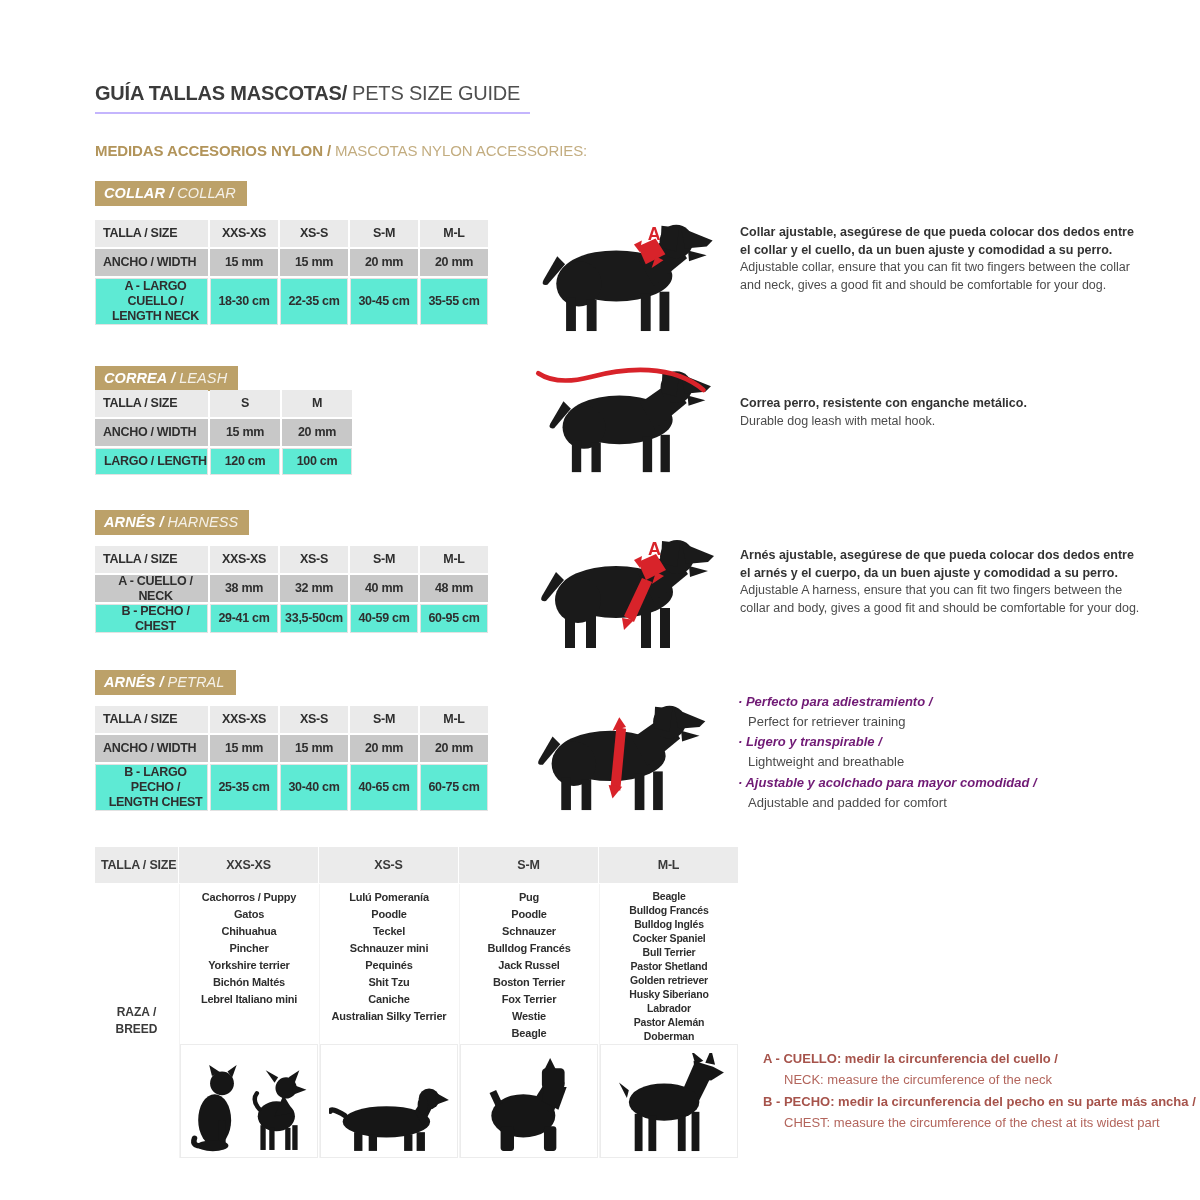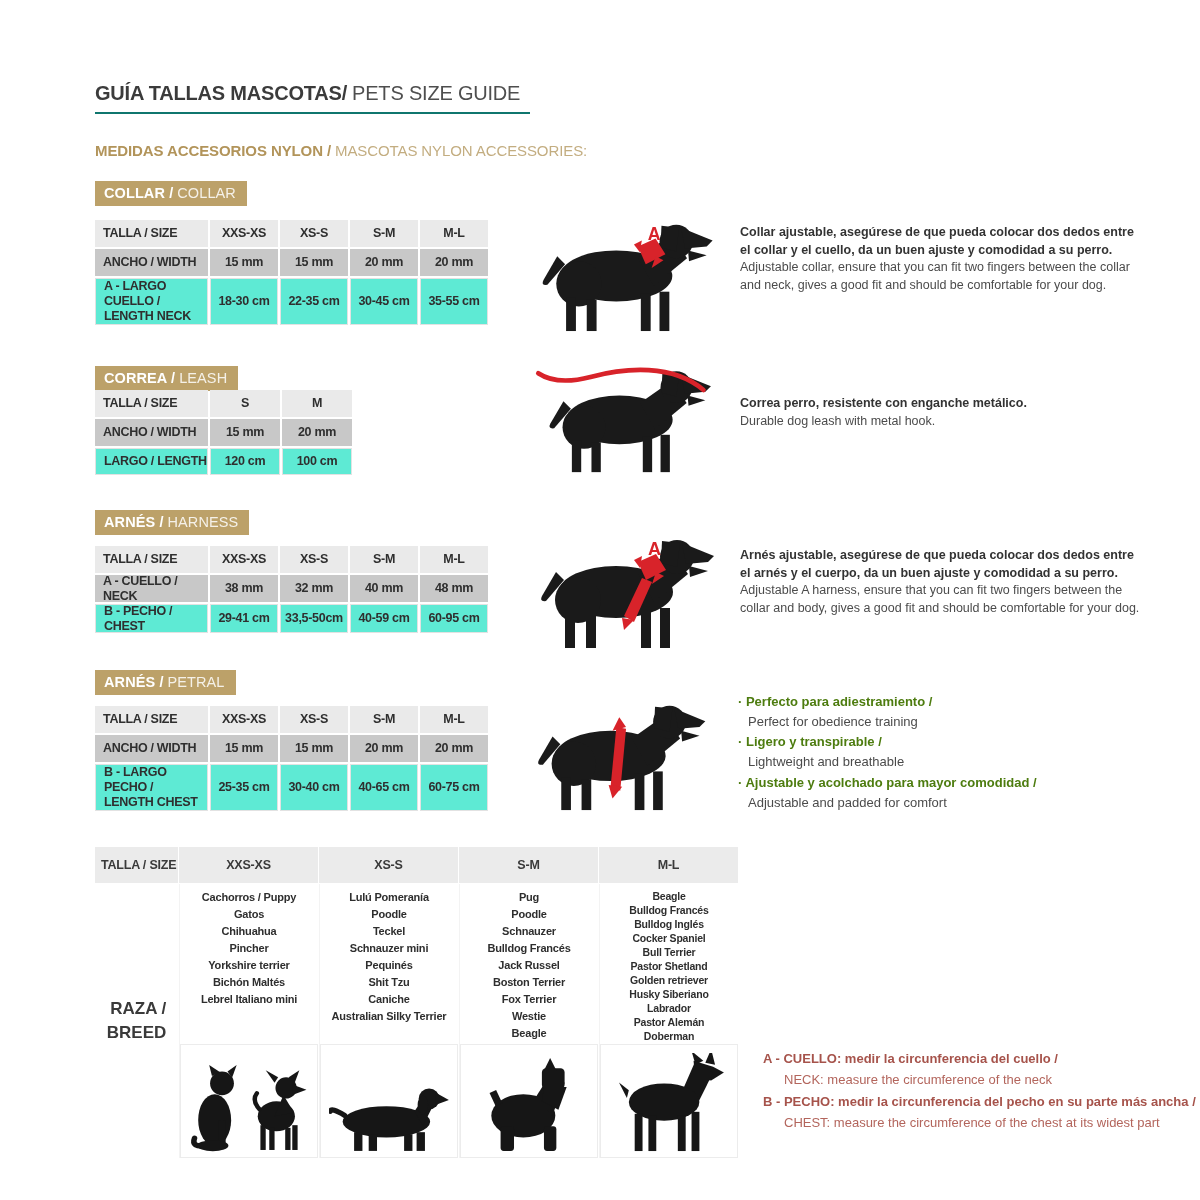--- a/index.html
+++ b/index.html
@@ -1,40 +1,40 @@
 <!DOCTYPE html>
 <html><head>
 <meta charset="utf-8">
 <style>
   html,body{margin:0;padding:0;background:#fff;}
   .page{position:relative;width:1200px;height:1200px;background:#ffffff;
         font-family:"Liberation Sans",sans-serif;color:#3a3a3a;overflow:hidden;}
 
   
   .title{position:absolute;left:95px;top:82px;font-size:20px;letter-spacing:-0.2px;
-         display:inline-block;border-bottom:2px solid #0f766e;padding:0 10px 7px 0;}
+         display:inline-block;border-bottom:2px solid #c4b5fd;padding:0 10px 7px 0;}
   .title .es{font-weight:bold;color:#3b3b3b;}
   .title .en{font-weight:normal;color:#4e4e4e;margin-left:5px;}
 
   .subtitle{position:absolute;left:95px;top:142px;font-size:15px;letter-spacing:-0.1px;}
   .subtitle .es{font-weight:bold;color:#b2945a;}
   .subtitle .en{font-weight:normal;color:#c3ad80;margin-left:4px;}
 
   
   .badge{position:absolute;left:95px;background:#bca169;color:#fff;font-size:14.5px;
-         padding:4px 11px 5px 9px;letter-spacing:0.1px;}
+         padding:4px 11px 5px 9px;letter-spacing:0.1px;font-style:italic;}
   .badge .es{font-weight:bold;}
   .badge .en{font-weight:normal;opacity:.85;margin-left:4px;}
 
   
   .sizegrid{position:absolute;left:95px;display:grid;gap:2px;font-size:12.5px;
             font-weight:bold;color:#2f2f2f;letter-spacing:-0.3px;}
   .cell{display:flex;align-items:center;justify-content:center;text-align:center;
         white-space:pre-line;box-sizing:border-box;line-height:1.2;}
-  .cell.lbl{justify-content:flex-start;text-align:left;padding-left:8px;}
+  .cell.lbl{justify-content:flex-start;text-align:center;padding-left:8px;}
   .rh{background:#eaeaea;}
   .rm{background:#c8c8c8;}
   .rw{background:#5eead4;border:1px solid #e2e2e2;}
 
   #t-collar{top:220px;grid-template-columns:113px 68px 68px 68px 68px;grid-template-rows:27px 27px minmax(42px,auto);}
   #t-correa{top:390px;grid-template-columns:113px 70px 70px;grid-template-rows:27px 27px 27px;}
   #t-harness{top:546px;grid-template-columns:113px 68px 68px 68px 68px;grid-template-rows:27px 27px 29px;}
   #t-petral{top:706px;grid-template-columns:113px 68px 68px 68px 68px;grid-template-rows:27px 27px minmax(42px,auto);}
 
   
@@ -48,34 +48,34 @@
   
   .desc{position:absolute;left:740px;width:405px;font-size:12.5px;line-height:1.4;}
   .desc .d-es{font-weight:bold;color:#333;}
   .desc .d-en{font-weight:normal;color:#4b4b4b;}
   #desc-collar{top:224px;}
   #desc-correa{top:395px;}
   #desc-harness{top:547px;}
 
   
   .bullets{position:absolute;left:738px;top:692px;width:420px;font-size:13px;line-height:1.55;}
-  .bullets .b-es{font-weight:bold;color:#4d7c0f;}
+  .bullets .b-es{font-weight:bold;color:#701a75;font-style:italic;}
   .bullets .b-es::before{content:"· ";font-weight:bold;}
   .bullets .b-en{font-weight:normal;color:#4b4b4b;padding-left:10px;}
 
   
   #breeds-header{position:absolute;left:95px;top:847px;display:grid;gap:1px;
                  grid-template-columns:83px 139px 139px 139px 139px;height:36px;
                  font-size:12.5px;font-weight:bold;letter-spacing:-0.2px;}
   #breeds-header .cell{background:#ebebeb;}
   #breeds-header .cell.lbl{padding-left:6px;}
   #breeds-body{position:absolute;left:95px;top:884px;display:grid;gap:1px;
                grid-template-columns:83px 139px 139px 139px 139px;}
-  .raza{display:flex;align-items:center;justify-content:center;text-align:right;
-        font-weight:bold;font-size:17px;white-space:pre-line;height:274px;line-height:1.4;}
+  .raza{display:flex;align-items:center;justify-content:center;text-align:center;
+        font-weight:bold;font-size:12px;white-space:pre-line;height:274px;line-height:1.4;}
   .breedcol{display:flex;flex-direction:column;height:274px;border-left:1px solid #f3f3f3;box-sizing:border-box;}
   .breedlist{flex:1;padding-top:5px;text-align:center;font-size:11px;font-weight:bold;
              letter-spacing:-0.2px;line-height:17px;white-space:pre-line;color:#2e2e2e;}
   .breedcol.ml .breedlist{font-size:10.5px;line-height:14px;}
   .silbox{height:114px;border:1px solid #ececec;box-sizing:border-box;
           display:flex;align-items:flex-end;justify-content:center;gap:4px;padding:4px 2px;}
 
   
   .notes{position:absolute;left:763px;top:1048px;width:440px;font-size:13px;line-height:1.65;}
   .notes .n-es{font-weight:bold;color:#a6534b;}
@@ -232,21 +232,21 @@
   <svg class="dogfig" id="fig-petral" viewBox="0 0 190 120">
     <use href="#dog-lab"></use>
     <g fill="#d8232a">
       <polygon points="84,32 94,34 88,98 78,94"></polygon>
       <polygon points="80,36 94,32 87,22"></polygon>
       <polygon points="76,92 90,94 80,106"></polygon>
     </g>
   </svg>
   <div class="bullets">
     <div class="b-es">Perfecto para adiestramiento /</div>
-    <div class="b-en">Perfect for obedience training</div>
+    <div class="b-en">Perfect for retriever training</div>
     <div class="b-es">Ligero y transpirable /</div>
     <div class="b-en">Lightweight and breathable</div>
     <div class="b-es">Ajustable y acolchado para mayor comodidad /</div>
     <div class="b-en">Adjustable and padded for comfort</div>
   </div>
 
   <div id="breeds-header">
     <div class="cell lbl">TALLA /  SIZE</div>
     <div class="cell">XXS-XS</div>
     <div class="cell">XS-S</div>

